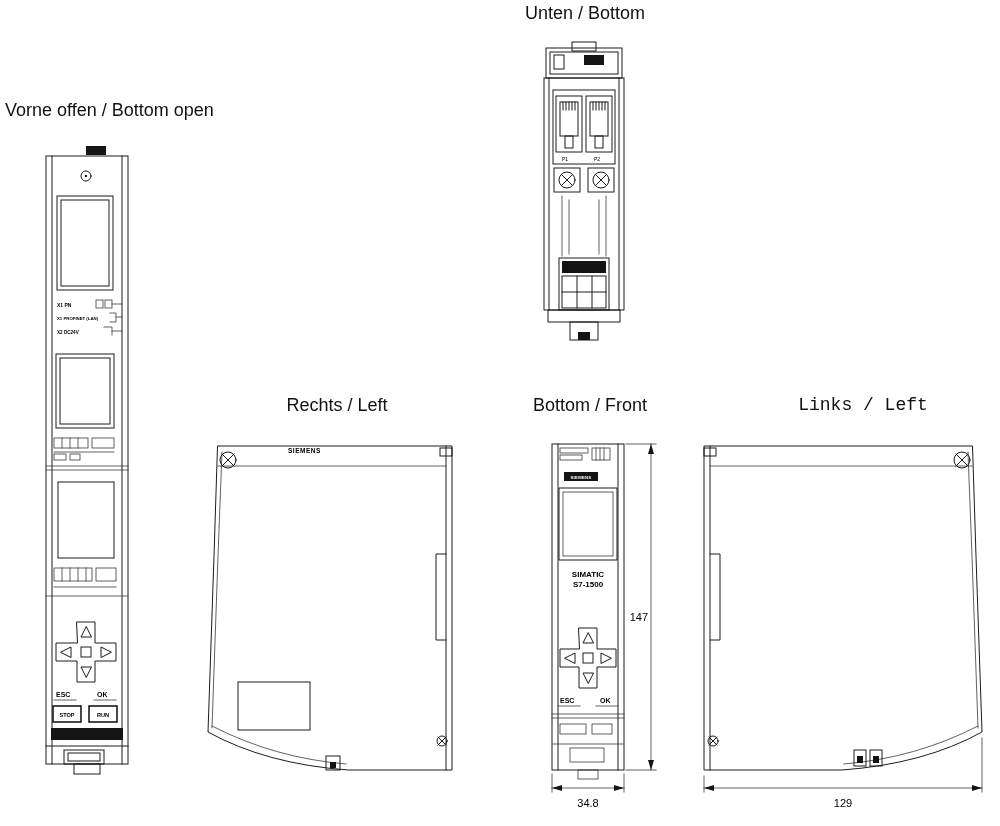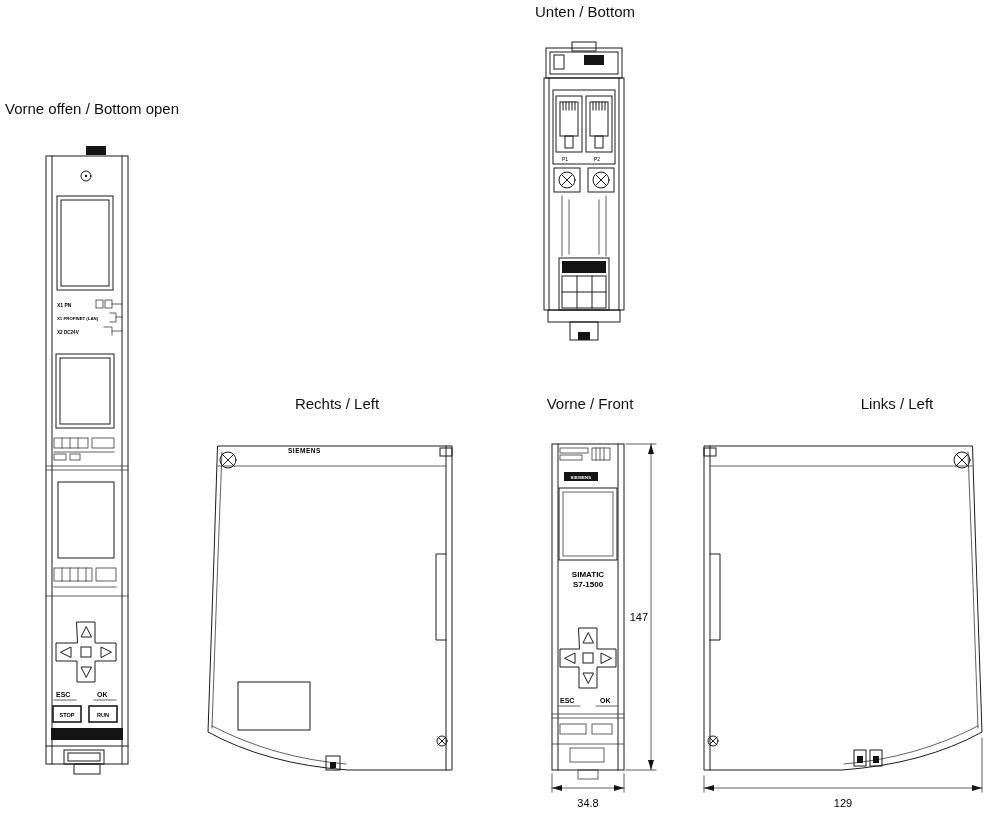--- a/index.html
+++ b/index.html
@@ -1,37 +1,37 @@
 <!DOCTYPE html>
 <html><head>
 <meta charset="utf-8">
 <style>
   html,body{margin:0;padding:0;background:#fff;}
   #canvas{position:relative;width:1000px;height:826px;background:#fff;overflow:hidden;
           font-family:"Liberation Sans",sans-serif;color:#000;}
-  .view-label{position:absolute;font-size:15px;color:#111;white-space:nowrap;}
+  .view-label{position:absolute;font-size:18px;color:#111;white-space:nowrap;}
   .centered{text-align:center;}
   svg{position:absolute;overflow:visible;}
   .draw{stroke:#1c1c1c;fill:none;stroke-width:1;stroke-linecap:square;stroke-linejoin:miter;}
   .thin{stroke:#3a3a3a;stroke-width:0.8;}
   .fillk{fill:#141414;stroke:none;}
   text.t{fill:#000;stroke:none;font-family:"Liberation Sans",sans-serif;}
   text.tw{fill:#fff;stroke:none;font-family:"Liberation Sans",sans-serif;}
   .b{font-weight:bold;}
 </style>
 </head>
 <body>
 
 <div id="canvas">
 
   <div class="view-label centered" style="left:505px;top:3px;width:160px;">Unten / Bottom</div>
   <div class="view-label" style="left:5px;top:100px;">Vorne offen / Bottom open</div>
   <div class="view-label centered" style="left:257px;top:395px;width:160px;">Rechts / Left</div>
-  <div class="view-label centered" style="left:510px;top:395px;width:160px;">Vorne / Front</div>
-  <div class="view-label centered" style="left:817px;top:395px;width:160px;">Links / Left</div>
+  <div class="view-label centered" style="left:510px;top:395px;width:160px;">Bottom / Front</div>
+  <div class="view-label centered" style="left:783px;top:395px;width:160px;font-family:Liberation Mono, monospace;">Links / Left</div>
 
   <svg style="left:538px;top:40px;" width="92" height="310" viewBox="0 0 92 310">
     <g class="draw">
       <rect x="34" y="2" width="24" height="9"></rect>
       <rect x="8" y="8" width="76" height="30"></rect>
       <rect x="12" y="12" width="68" height="22"></rect>
       <rect x="16" y="15" width="10" height="14"></rect>
       <rect x="46" y="15" width="20" height="10" class="fillk"></rect>
       <rect x="6" y="38" width="80" height="232"></rect>
       <line x1="11" y1="38" x2="11" y2="270"></line>

